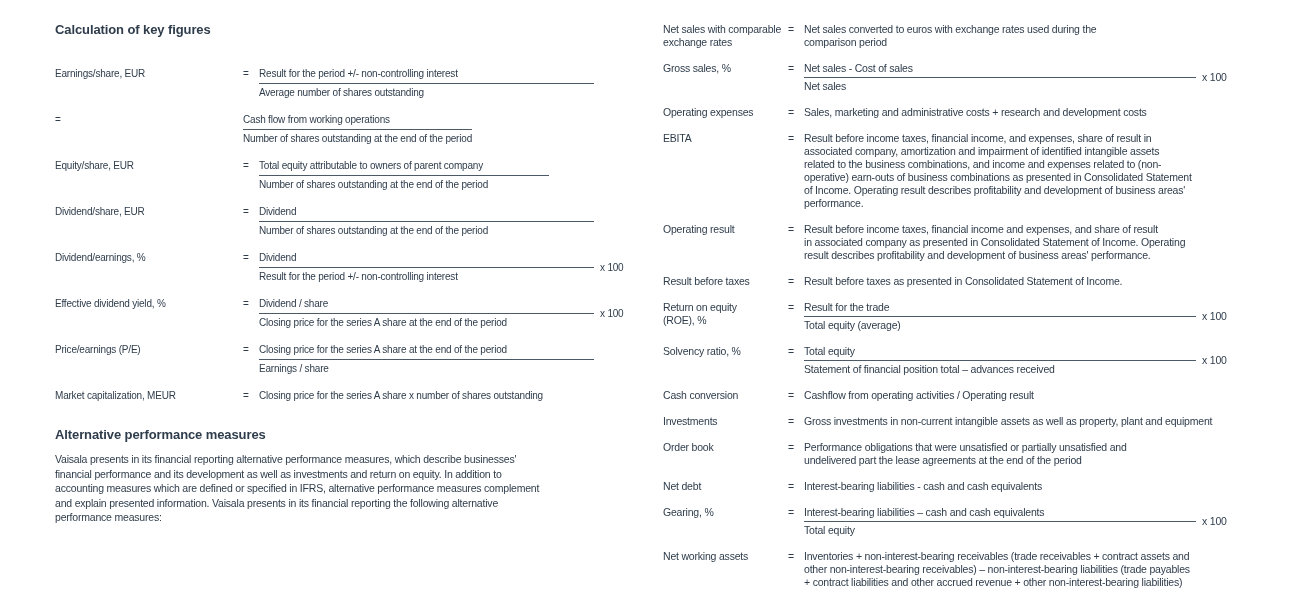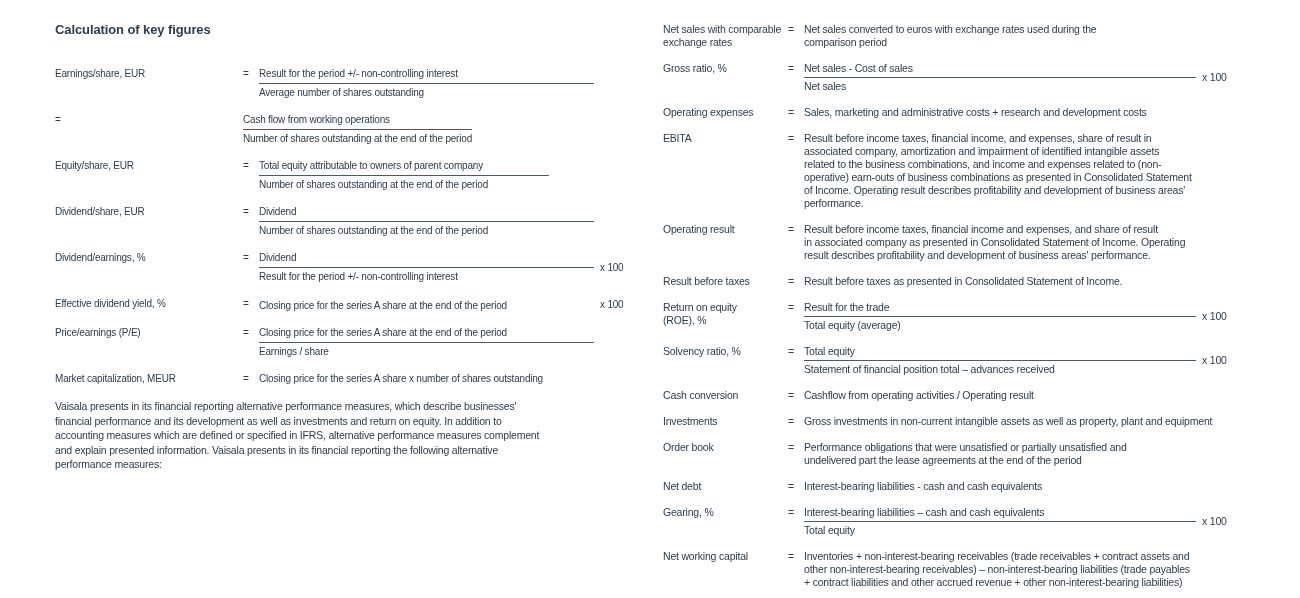--- a/index.html
+++ b/index.html
@@ -108,20 +108,21 @@
               </div>
               <span class="x100">x 100</span>
             </div></div>
   </div>
 
   <div class="row">
     <div class="label">Effective dividend yield, %</div>
     <div class="eq">=</div>
     <div class="formula"><div class="fx">
               <div class="frac" style="width: 335px;">
+                <span class="num">Dividend / share</span>
                 <span class="den">Closing price for the series A share at the end of the period</span>
               </div>
               <span class="x100">x 100</span>
             </div></div>
   </div>
 
   <div class="row">
     <div class="label">Price/earnings (P/E)</div>
     <div class="eq">=</div>
     <div class="formula"><div class="fx">
@@ -131,39 +132,40 @@
               </div>
             </div></div>
   </div>
 
   <div class="row">
     <div class="label">Market capitalization, MEUR</div>
     <div class="eq">=</div>
     <div class="formula">Closing price for the series A share x number of shares outstanding</div>
   </div>
 </div>
+    <h2 class="sub-heading">Alternative performance measures</h2>
     <p class="paragraph">Vaisala presents in its financial reporting alternative performance measures, which describe businesses'
 financial performance and its development as well as investments and return on equity. In addition to
 accounting measures which are defined or specified in IFRS, alternative performance measures complement
 and explain presented information. Vaisala presents in its financial reporting the following alternative
 performance measures:</p>
   </div>
 
   <div class="col col-right">
     <div id="right-rows">
   <div class="row">
     <div class="label">Net sales with comparable
 exchange rates</div>
     <div class="eq">=</div>
     <div class="formula">Net sales converted to euros with exchange rates used during the
 comparison period</div>
   </div>
 
   <div class="row">
-    <div class="label">Gross ratio, %</div>
+    <div class="label">Gross sales, %</div>
     <div class="eq">=</div>
     <div class="formula"><div class="fx">
               <div class="frac" style="width: 392px;">
                 <span class="num">Net sales - Cost of sales</span>
                 <span class="den">Net sales</span>
               </div>
               <span class="x100">x 100</span>
             </div></div>
   </div>
 
@@ -254,21 +256,21 @@
     <div class="formula"><div class="fx">
               <div class="frac" style="width: 392px;">
                 <span class="num">Interest-bearing liabilities – cash and cash equivalents</span>
                 <span class="den">Total equity</span>
               </div>
               <span class="x100">x 100</span>
             </div></div>
   </div>
 
   <div class="row">
-    <div class="label">Net working capital</div>
+    <div class="label">Net working assets</div>
     <div class="eq">=</div>
     <div class="formula">Inventories + non-interest-bearing receivables (trade receivables + contract assets and
 other non-interest-bearing receivables) – non-interest-bearing liabilities (trade payables
 + contract liabilities and other accrued revenue + other non-interest-bearing liabilities)</div>
   </div>
 </div>
   </div>
 
 </div>
 

